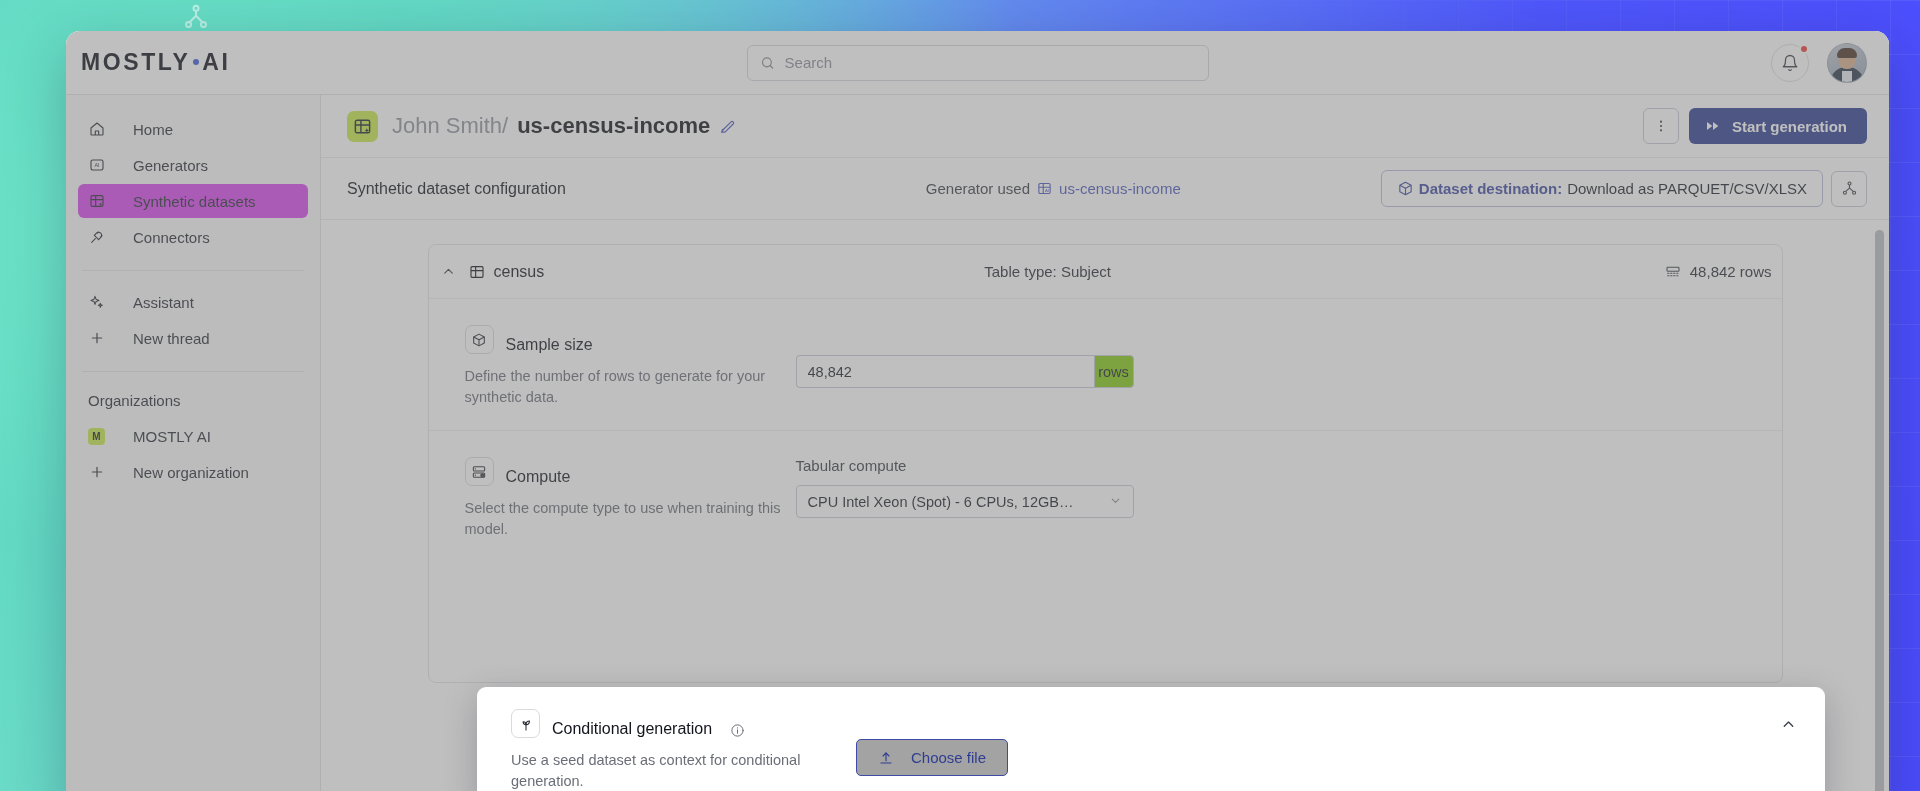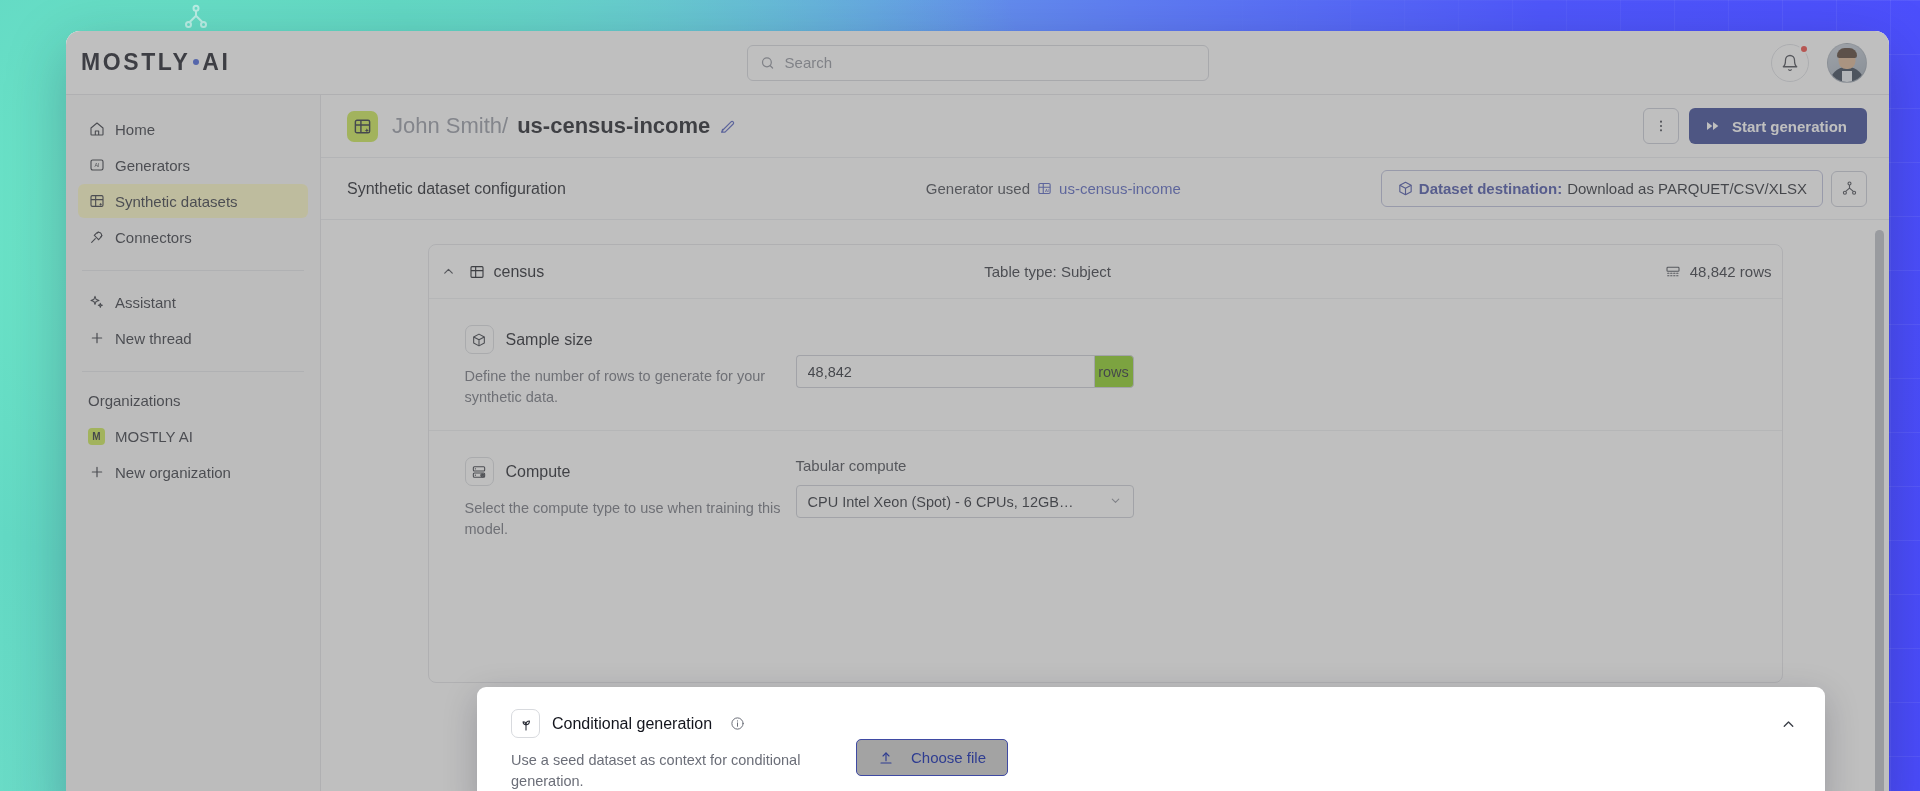--- a/index.html
+++ b/index.html
@@ -123,27 +123,27 @@
   .body-split { display: flex; height: 726px; }
 
   
   .sidebar {
     width: 255px; background: #fafafa;
     border-right: 1px solid #e3e4e8;
     padding: 17px 12px 0 12px;
     display: flex; flex-direction: column;
   }
   .nav-item {
-    height: 34px; display: flex; align-items: center; gap: 10px;
+    height: 34px; display: flex; align-items: center; gap: 28px;
     padding: 0 10px; border-radius: 6px;
     font-size: 15px; color: #2b2e37;
     margin-bottom: 2px;
     cursor: pointer;
   }
-  .nav-item.active { background: #fef9c3; }
+  .nav-item.active { background: #d946ef; }
   .nav-icon { width: 17px; height: 17px; display: flex; align-items: center; justify-content: center; flex: none; }
   .sep { height: 1px; background: #e4e5e9; margin: 14px 4px; }
   .nav-section-title {
     font-size: 15px; color: #2b2e37; font-weight: 400;
     padding: 6px 10px 10px 10px;
   }
   .org-badge {
     width: 17px; height: 17px; border-radius: 4px; background: #c9e94b;
     display: flex; align-items: center; justify-content: center;
     font-size: 10px; font-weight: 700; color: #20232c; flex: none;
@@ -217,21 +217,21 @@
     font-size: 16px; color: #13151d;
   }
   .chev { width: 20px; display: flex; align-items: center; justify-content: center; margin-right: 10px; cursor: pointer; }
   .card-head .tbl-icon { margin-right: 9px; display: flex; }
   .card-head .meta-1 { margin-left: 440px; font-size: 15px; color: #2b2e37; }
   .card-head .meta-2 { margin-left: auto; display: flex; align-items: center; gap: 9px; font-size: 15px; color: #2b2e37; }
 
   .section { padding: 26px 22px 22px 22px; display: flex; }
   .section + .section { border-top: 1px solid #eceef1; }
   .sec-left { width: 345px; padding-left: 14px; }
-  .sec-title { display: flex; align-items: center; gap: 12px; margin-bottom: 12px; }
+  .sec-title { display: flex; align-items: flex-end; gap: 12px; margin-bottom: 12px; }
   .sq-icon {
     width: 29px; height: 29px; border: 1px solid #d8dade; border-radius: 7px;
     display: flex; align-items: center; justify-content: center; background: #fff; flex: none;
   }
   .sec-title-text { font-size: 16px; color: #13151d; font-weight: 400; }
   .sec-desc { font-size: 14.5px; color: #6b6e78; line-height: 1.45; max-width: 330px; }
   .sec-right { padding-top: 30px; }
   .field-label { font-size: 15px; color: #3d4049; margin-bottom: 11px; }
 
   .input-group { display: flex; width: 338px; height: 33px; border-radius: 9px; }

